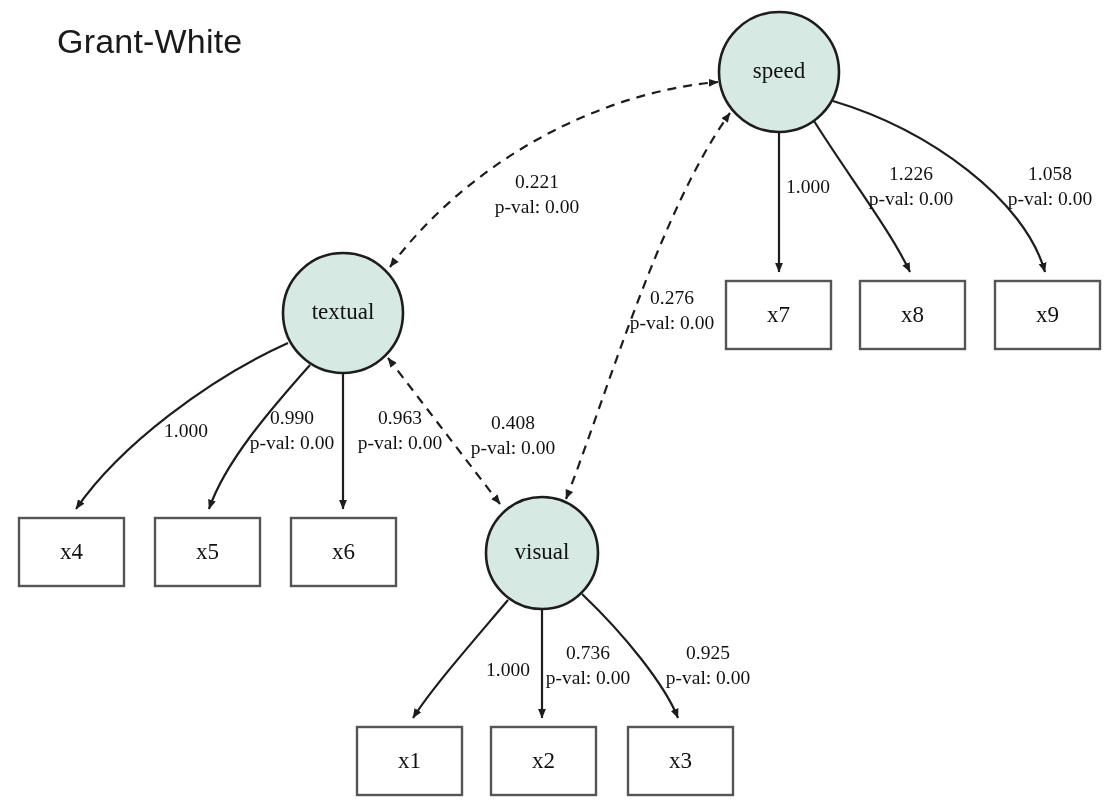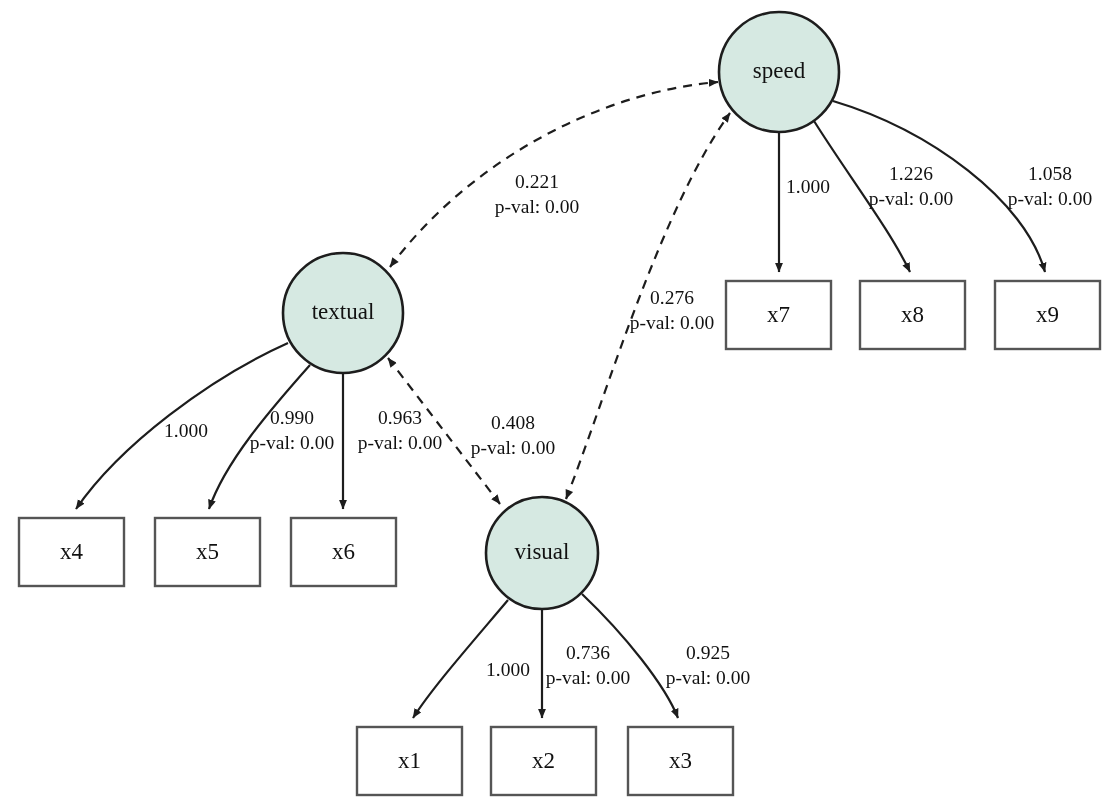--- a/index.html
+++ b/index.html
@@ -73,20 +73,21 @@
     font-size: 19.5px;
     fill: #111111;
     text-anchor: middle;
   }
 </style>
 </head>
 <body>
 
 <div id="canvas">
 
+  <div id="title">Grant-White</div>
 
   <svg id="diagram" viewBox="0 0 1111 801">
     <defs>
       <marker id="arrowSolid" markerWidth="11" markerHeight="11" refX="9.2" refY="4.0" orient="auto" markerUnits="userSpaceOnUse">
         <path d="M0,0 L9.6,4.0 L0,8.0 z" fill="#1d1d1d"></path>
       </marker>
       <marker id="arrowDash" markerWidth="11" markerHeight="11" refX="9.2" refY="4.0" orient="auto" markerUnits="userSpaceOnUse">
         <path d="M0,0 L9.6,4.0 L0,8.0 z" fill="#1d1d1d"></path>
       </marker>
       <marker id="arrowDashStart" markerWidth="11" markerHeight="11" refX="0.4" refY="4.0" orient="auto" markerUnits="userSpaceOnUse">

